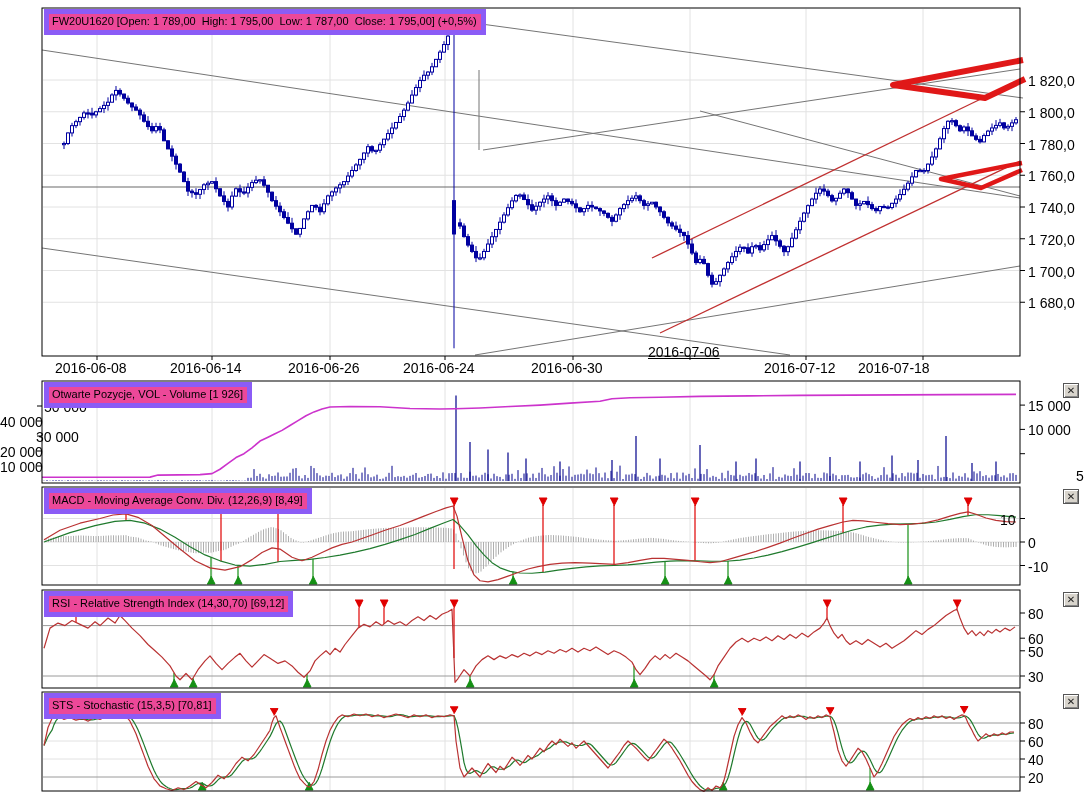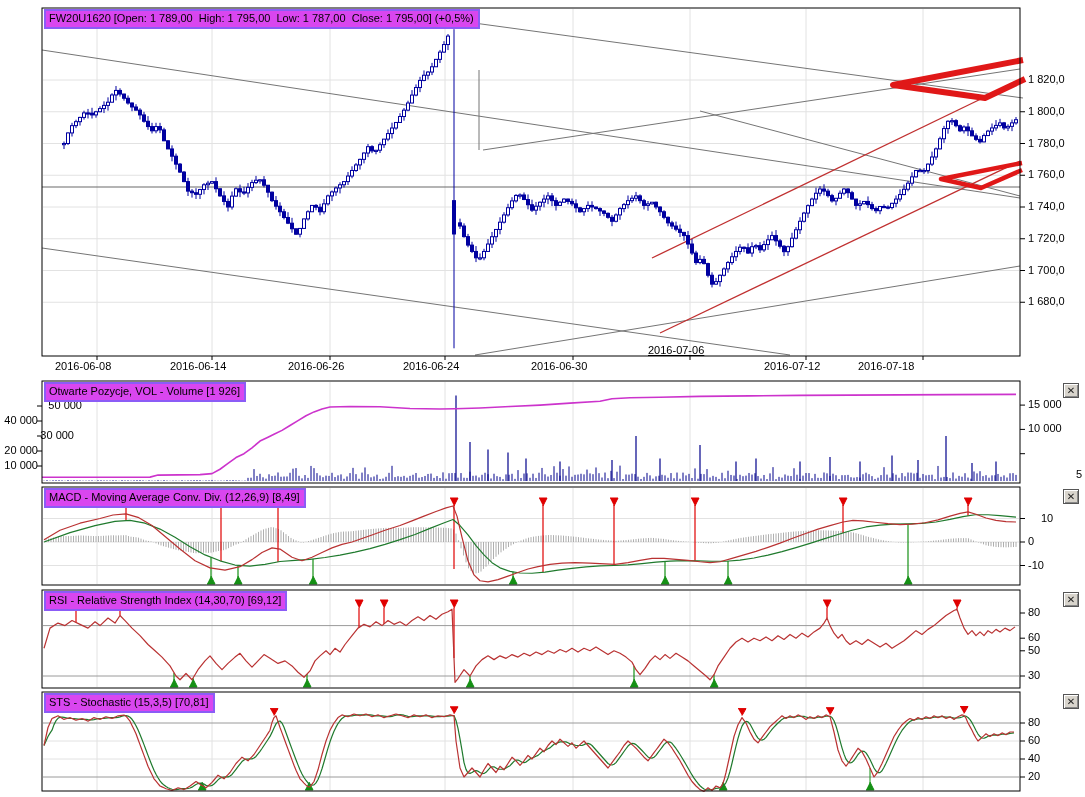--- a/index.html
+++ b/index.html
@@ -1,27 +1,27 @@
 <!DOCTYPE html>
 <html><head>
 <meta charset="utf-8">
 <style>
   html,body{margin:0;padding:0;background:#fff;}
   body{width:1085px;height:797px;position:relative;overflow:hidden;
        font-family:"Liberation Sans",sans-serif;}
   #stage{position:absolute;left:0;top:0;width:1085px;height:797px;}
   svg{position:absolute;left:0;top:0;}
-  .panel-title{position:absolute;background:#d946ef;border:2px solid #8b5cf6;
+  .panel-title{position:absolute;background:#ec4899;border:5px solid #8b5cf6;
        font-size:11px;color:#000;padding:0 4px 1px 3px;line-height:15px;
        white-space:pre;z-index:5;}
   .close-btn{position:absolute;width:16px;height:15px;background:#d8d4cc;
        border:1px solid #555;box-shadow:inset 1px 1px 0 #fff,inset -1px -1px 0 #888;
        font-size:10px;line-height:13px;text-align:center;color:#222;
        padding:0;cursor:pointer;z-index:6;font-family:"Liberation Sans",sans-serif;}
-  .axis-label{position:absolute;font-size:11px;color:#000;white-space:pre;z-index:4;}
+  .axis-label{position:absolute;font-size:14px;color:#000;white-space:pre;z-index:4;}
   .axis-label.right{text-align:left;}
   .axis-label.left{text-align:right;}
 </style>
 </head>
 <body>
 
 <div id="stage">
   <svg id="cv" width="1085" height="797">
       <line x1="97" y1="9" x2="97" y2="355" stroke="#e2e2e2" stroke-width="1"></line>
       <line x1="97" y1="382" x2="97" y2="482" stroke="#e2e2e2" stroke-width="1"></line>
@@ -1455,21 +1455,21 @@
     <div class="axis-label right" style="left: 1028px; top: 263.5px;">1 700,0</div>
     <div class="axis-label right" style="left: 1028px; top: 295.25px;">1 680,0</div>
     <div class="axis-label left" style="left: 0px; top: 399px; width: 38px; padding-left: 44px;">50 000</div>
     <div class="axis-label left" style="left: 0px; top: 414px; width: 38px;">40 000</div>
     <div class="axis-label left" style="left: 0px; top: 429px; width: 38px; margin-left: 36px;">30 000</div>
     <div class="axis-label left" style="left: 0px; top: 444px; width: 38px;">20 000</div>
     <div class="axis-label left" style="left: 0px; top: 459px; width: 38px;">10 000</div>
     <div class="axis-label right" style="left: 1028px; top: 398.1px;">15 000</div>
     <div class="axis-label right" style="left: 1028px; top: 422.4px;">10 000</div>
     <div class="axis-label right" style="left: 1028px; top: 468px; margin-left: 48px;">5 000</div>
-    <div class="axis-label right" style="left: 1000px; top: 511.5px; margin-left: 41px;">10</div>
+    <div class="axis-label right" style="left: 1000px; top: 511.5px;">10</div>
     <div class="axis-label right" style="left: 1028px; top: 535px;">0</div>
     <div class="axis-label right" style="left: 1028px; top: 558.5px;">-10</div>
     <div class="axis-label right" style="left: 1028px; top: 606px;">80</div>
     <div class="axis-label right" style="left: 1028px; top: 631.2px;">60</div>
     <div class="axis-label right" style="left: 1028px; top: 643.8px;">50</div>
     <div class="axis-label right" style="left: 1028px; top: 669px;">30</div>
     <div class="axis-label right" style="left: 1028px; top: 716px;">80</div>
     <div class="axis-label right" style="left: 1028px; top: 734px;">60</div>
     <div class="axis-label right" style="left: 1028px; top: 752px;">40</div>
     <div class="axis-label right" style="left: 1028px; top: 770px;">20</div>

